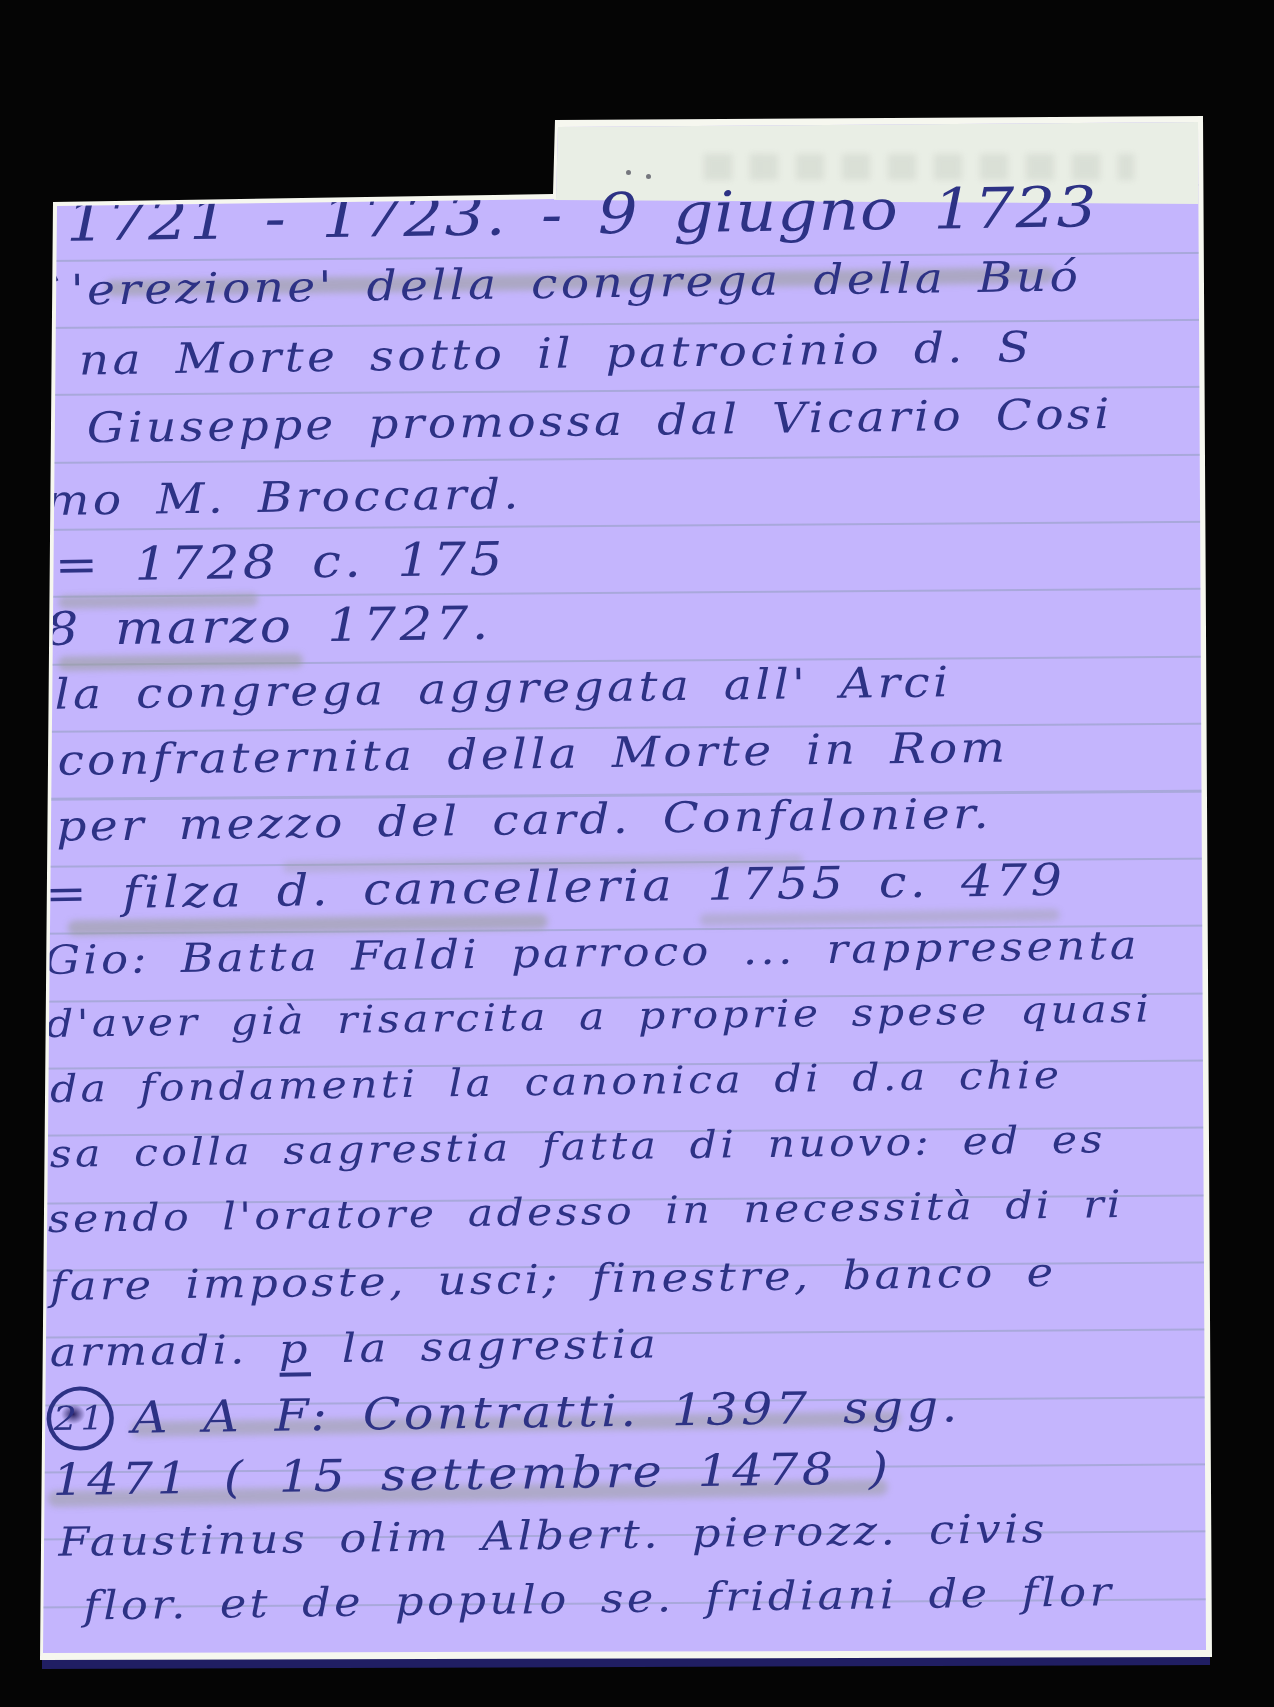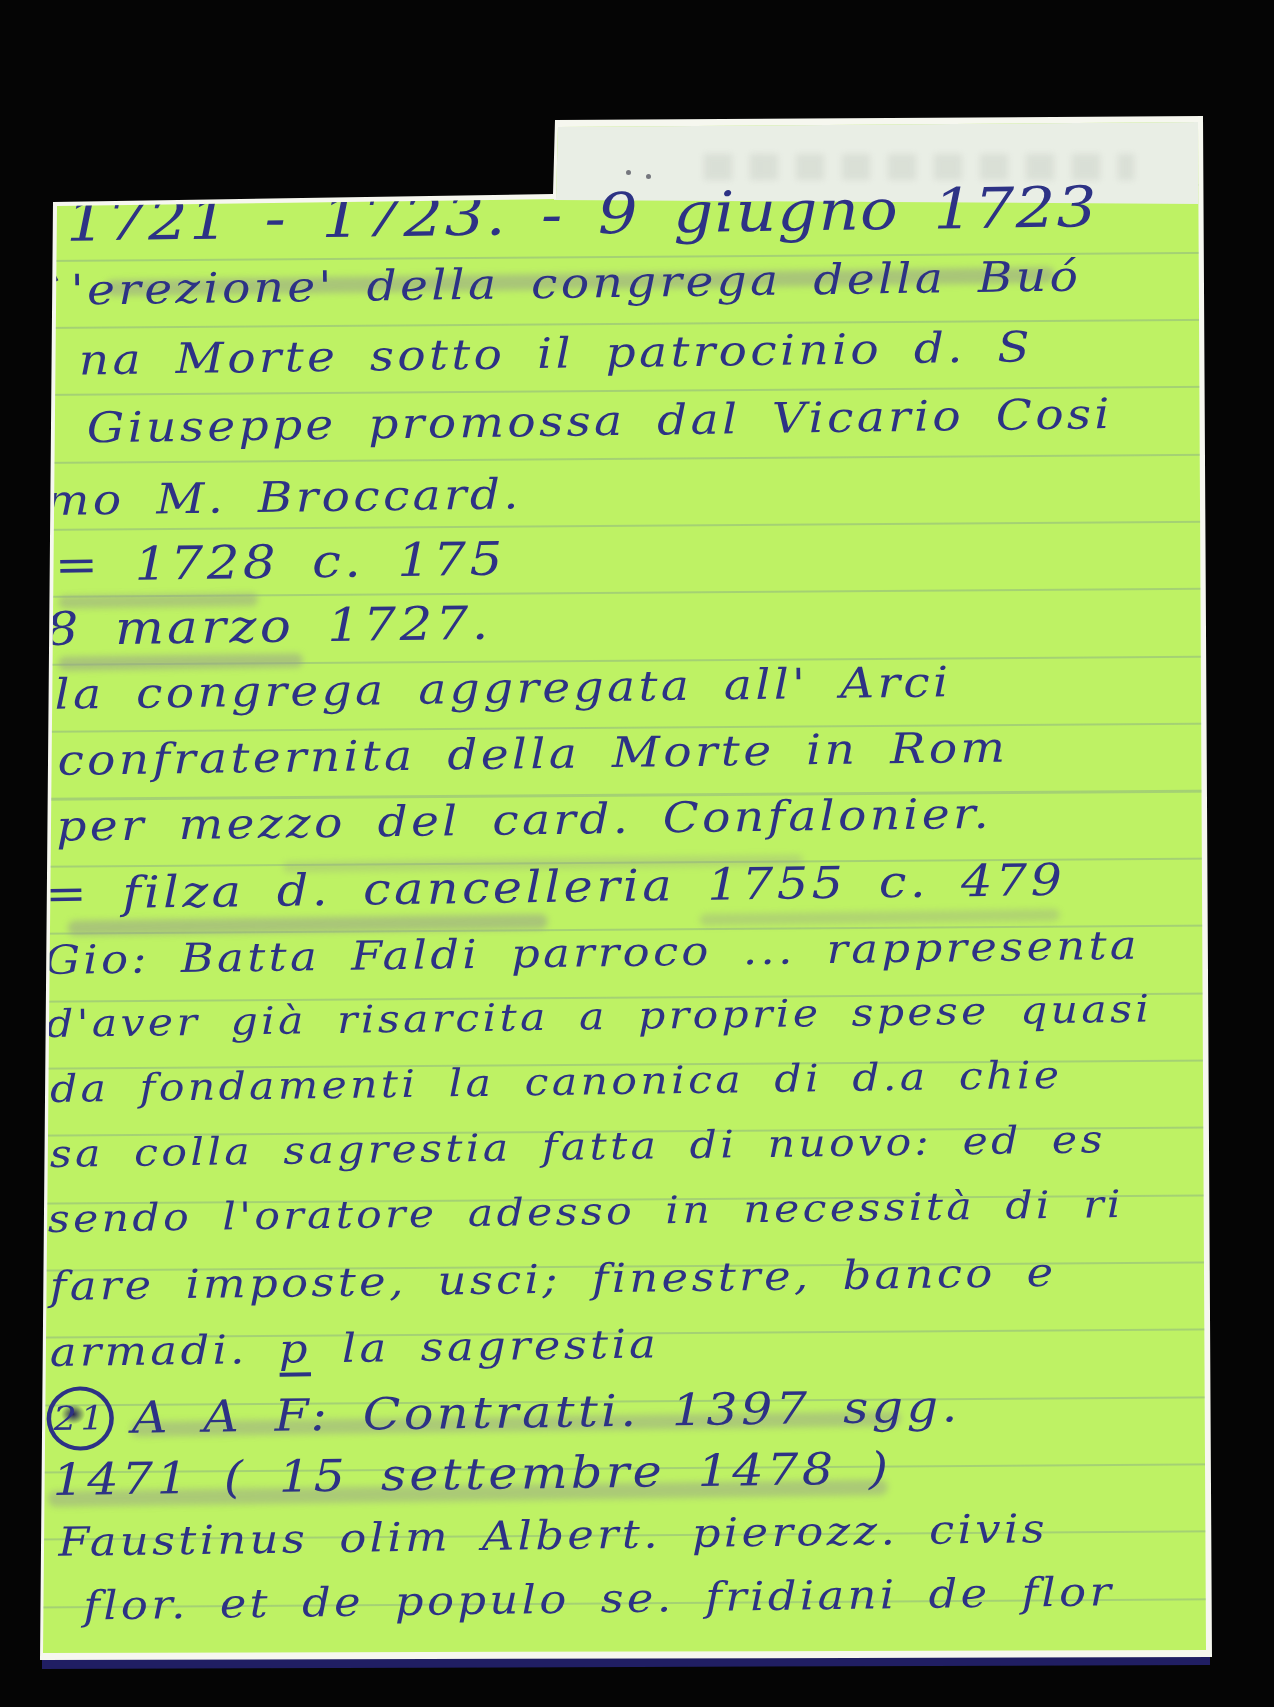--- a/index.html
+++ b/index.html
@@ -12,21 +12,21 @@
     position:absolute;left:42px;top:1649px;width:1168px;height:18px;
     background:#201e63;transform:rotate(-0.2deg);
   }
   .card-rim{
     position:absolute;left:40px;top:116px;width:1174px;height:1546px;
     background:#f6f7ef;
     clip-path:polygon(13px 86px,513px 78px,515px 4px,1163px 0px,1172px 1541px,0px 1544px);
   }
   .card{
     position:absolute;left:40px;top:116px;width:1172px;height:1544px;
-    background:#bef264;
+    background:#c4b5fd;
     clip-path:polygon(17px 90px,516px 83px,518px 11px,1158px 6px,1166px 1534px,3px 1537px);
   }
   .ruled{
     position:absolute;inset:-10px;
     background:repeating-linear-gradient(180deg,
       rgba(0,0,0,0) 0px, rgba(0,0,0,0) 64px,
       rgba(110,140,146,0.32) 64px, rgba(110,140,146,0.32) 66px);
     background-position:0 32px;
     transform:rotate(-0.4deg) scale(1.02);
   }

